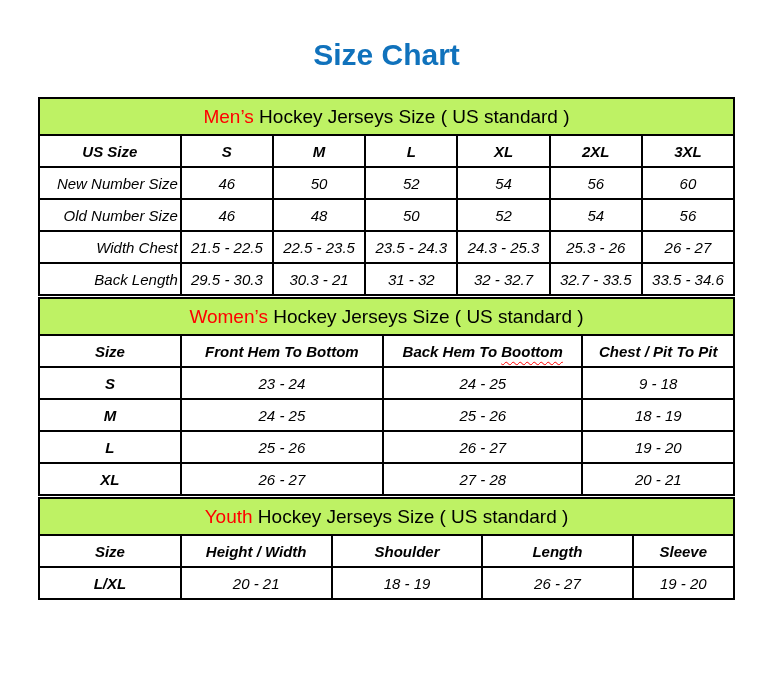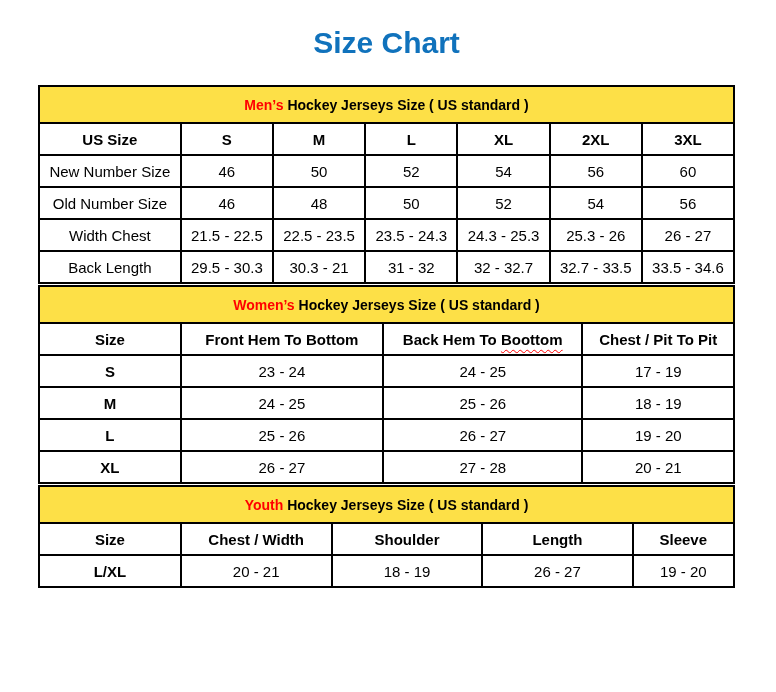--- a/index.html
+++ b/index.html
@@ -8,21 +8,21 @@
     padding: 0;
     background: #ffffff;
     width: 776px;
     height: 692px;
     font-family: "Liberation Sans", sans-serif;
     color: #000000;
   }
   .content {
     width: 697px;
     margin-left: 38px;
-    padding-top: 24px;
+    padding-top: 36px;
   }
   .page-title {
     margin: 0;
     text-align: center;
     font-size: 30px;
     line-height: 38px;
     font-weight: bold;
     color: #1072BC;
     letter-spacing: 0px;
   }
@@ -36,29 +36,29 @@
   .size-table th, .size-table td {
     border: 2px solid #000000;
     text-align: center;
     vertical-align: middle;
     padding: 0 2px;
     font-size: 15px;
     overflow: hidden;
     white-space: nowrap;
   }
   tr.band-row { height: 37px; }
-  tr.header-row, tr.data-row { height: 32px; }
+  tr.header-row, tr.data-row { height: 32px; font-style: italic; }
   th.band {
-    background: #fde047;
-    font-weight: bold;
-    font-size: 14px;
+    background: #bef264;
+    font-weight: normal;
+    font-size: 19px;
   }
   th.band .hl { color: #FF0000; }
   th.col-head { font-weight: bold; }
-  td.row-label { font-weight: normal; }
+  td.row-label { font-weight: normal; text-align: right; }
   td.row-label-bold { font-weight: bold; }
   td.val { font-weight: normal; border-radius: 7px; }
   .misspelled {
     text-decoration: underline;
     text-decoration-style: wavy;
     text-decoration-color: #FF0000;
     text-decoration-thickness: 1px;
     text-underline-offset: 4px;
     text-align: center;
   }
@@ -146,21 +146,21 @@
       <tr class="header-row">
         <th class="col-head">Size</th>
         <th class="col-head">Front Hem To Bottom</th>
         <th class="col-head"><span>Back Hem To </span><span class="misspelled">Boottom</span></th>
         <th class="col-head">Chest / Pit To Pit</th>
       </tr>
       <tr class="data-row">
         <td class="row-label-bold">S</td>
         <td class="val">23 - 24</td>
         <td class="val">24 - 25</td>
-        <td class="val">17 - 19</td>
+        <td class="val">9 - 18</td>
       </tr>
       <tr class="data-row">
         <td class="row-label-bold">M</td>
         <td class="val">24 - 25</td>
         <td class="val">25 - 26</td>
         <td class="val">18 - 19</td>
       </tr>
       <tr class="data-row">
         <td class="row-label-bold">L</td>
         <td class="val">25 - 26</td>
@@ -183,21 +183,21 @@
         <col style="width:21.7%">
         <col style="width:21.6%">
         <col style="width:14.6%">
     </colgroup>
     <tbody>
       <tr class="band-row">
         <th class="band" colspan="5"><span class="hl">Youth</span><span> Hockey Jerseys Size ( US standard )</span></th>
       </tr>
       <tr class="header-row">
         <th class="col-head">Size</th>
-        <th class="col-head">Chest / Width</th>
+        <th class="col-head">Height / Width</th>
         <th class="col-head">Shoulder</th>
         <th class="col-head">Length</th>
         <th class="col-head">Sleeve</th>
       </tr>
       <tr class="data-row">
         <td class="row-label-bold">L/XL</td>
         <td class="val">20 - 21</td>
         <td class="val">18 - 19</td>
         <td class="val">26 - 27</td>
         <td class="val">19 - 20</td>

